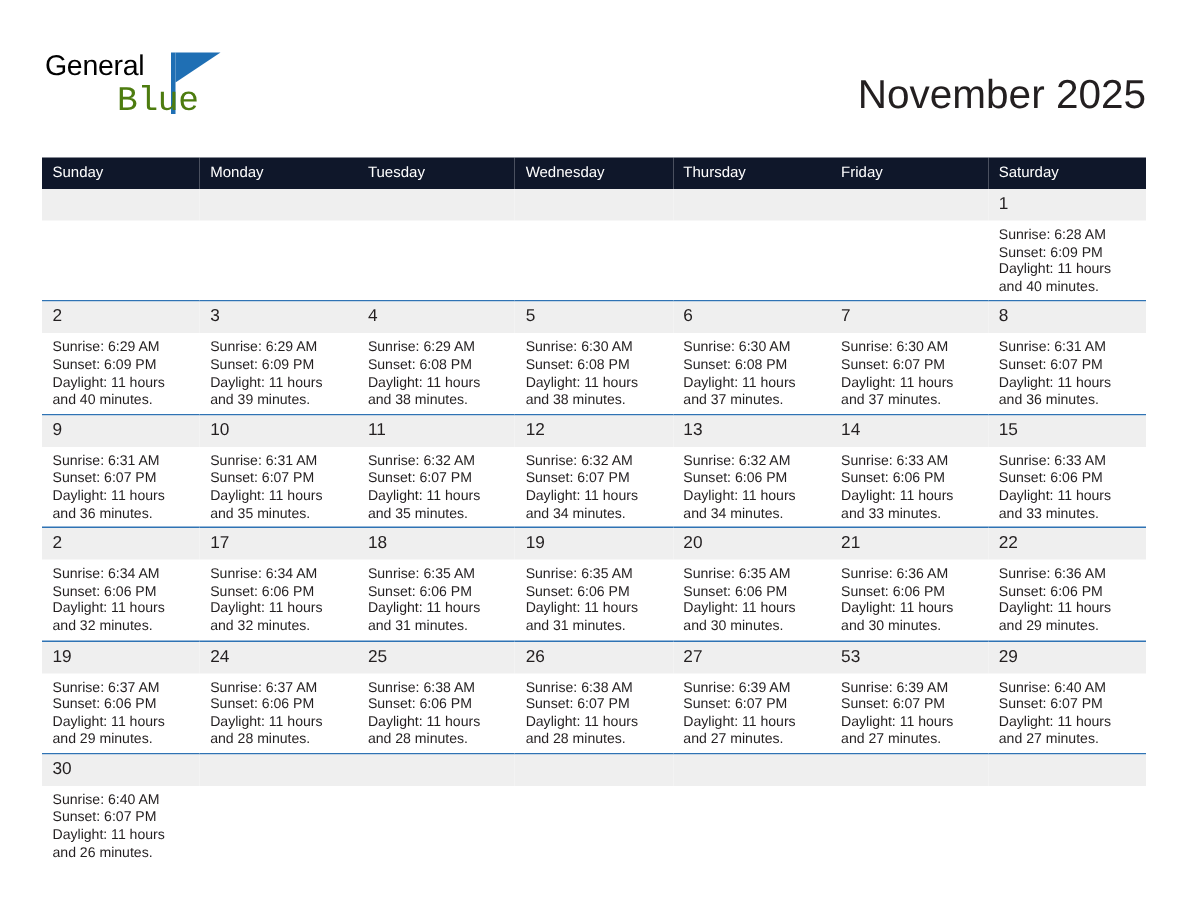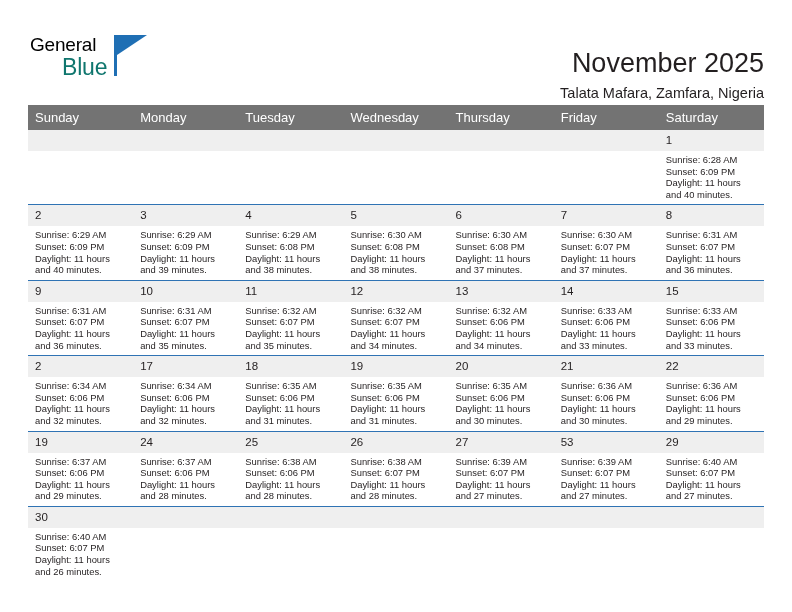--- a/index.html
+++ b/index.html
@@ -58,27 +58,28 @@
   .brand-bar {
     position: absolute;
     left: 86px;
     top: 3px;
     width: 3px;
     height: 41px;
     background: #1f6fb4;
   }
   .brand-blue {
     position: absolute;
-    left: 34px;
+    left: 50px;
     top: 22px;
     font-size: 23px;
     line-height: 26px;
-    color: #0f766e;
+    color: #4d7c0f;
     letter-spacing: -0.2px;
     white-space: nowrap;
+    font-family: Liberation Mono, monospace;
   }
 
   .title-block {
     position: absolute;
     right: 0;
     top: 16px;
     text-align: right;
   }
   .month-title {
     font-size: 27px;
@@ -98,23 +99,23 @@
   
   .calendar {
     position: absolute;
     left: 28px;
     top: 105px;
     width: 736px;
     border-collapse: collapse;
     table-layout: fixed;
   }
   .calendar th {
-    background: #737373;
+    background: #0f172a;
     color: #ffffff;
-    font-size: 13px;
+    font-size: 10px;
     font-weight: normal;
     text-align: left;
     padding: 5px 0 5px 7px;
     height: 11px;
     border: 0;
   }
   .calendar td {
     vertical-align: top;
     padding: 0;
     border: 0;
@@ -162,21 +163,20 @@
 
     <div class="brand">
       <span class="brand-general">General</span>
       <span class="brand-bar"></span>
       <span class="brand-flag"></span>
       <span class="brand-blue">Blue</span>
     </div>
 
     <div class="title-block">
       <div class="month-title">November 2025</div>
-      <div class="location-title">Talata Mafara, Zamfara, Nigeria</div>
     </div>
 
   </div>
 
   <table class="calendar">
     <thead>
       <tr>
         <th>Sunday</th>
         <th>Monday</th>
         <th>Tuesday</th>

